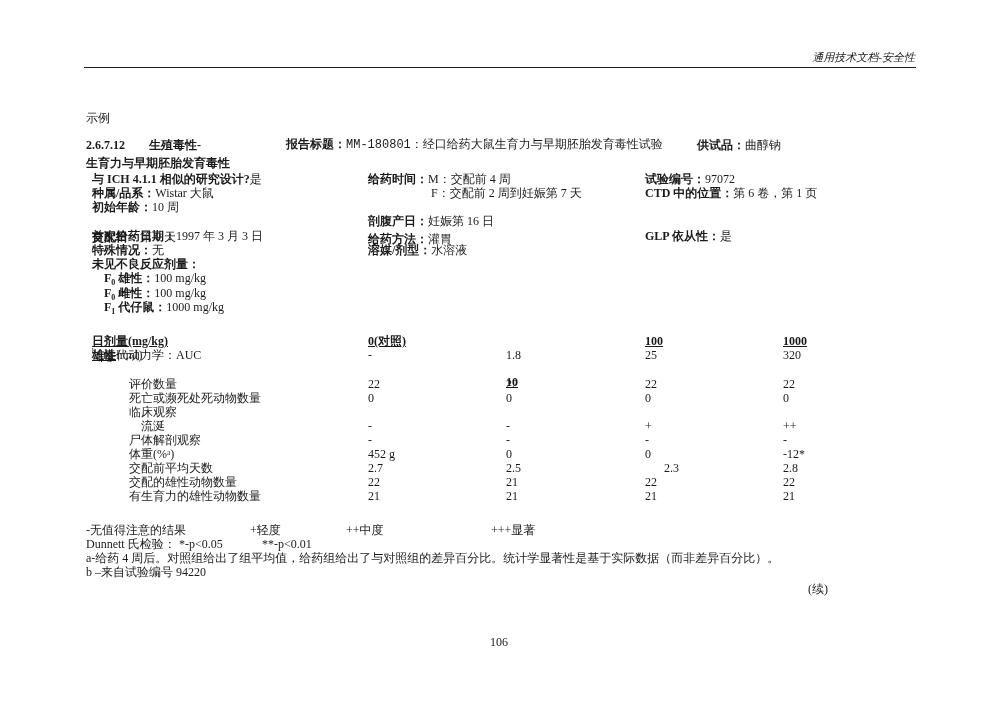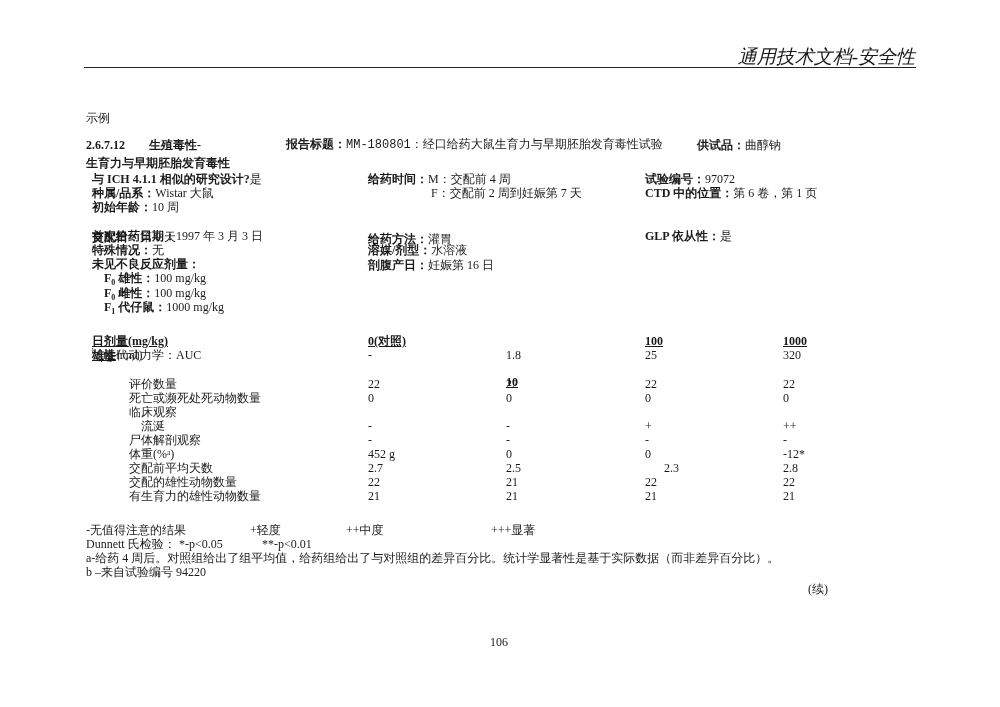--- a/index.html
+++ b/index.html
@@ -4,21 +4,21 @@
 <style>
   html, body { margin: 0; padding: 0; background: #ffffff; }
   body {
     width: 1000px; height: 707px; position: relative; overflow: hidden;
     font-family: "Liberation Serif", "DejaVu Serif", serif;
     color: #1a1a1a; font-size: 12px; line-height: 14px;
   }
   .abs { position: absolute; white-space: nowrap; }
   .b { font-weight: bold; }
   .u { text-decoration: underline; }
-  .header-title { right: 85px; top: 50px; font-style: italic; font-size: 19px; }
+  .header-title { right: 85px; top: 50px; font-style: italic; font-size: 11px; }
   .header-rule { position: absolute; left: 84px; right: 84px; top: 67px; height: 0; border-top: 1px solid #222; }
   sub, sup { font-size: 8px; line-height: 0; }
   .row { position: absolute; left: 0; width: 800px; height: 14px; }
   .row span { position: absolute; white-space: nowrap; }
 </style>
 </head>
 <body>
 
 <div class="abs header-title">通用技术文档-安全性</div>
 <div class="header-rule"></div>
@@ -61,21 +61,21 @@
   <span class="b"><span>F</span><sub>0</sub><span> 雌性：</span></span><span>100 mg/kg</span>
 </div>
 <div class="abs" style="left:104px; top:300px;">
   <span class="b"><span>F</span><sub>1</sub><span> 代仔鼠：</span></span><span>1000 mg/kg</span>
 </div>
 
 <div class="abs" style="left:368px; top:172px;">
   <span class="b">给药时间：</span><span>M：交配前 4 周</span>
 </div>
 <div class="abs" style="left:431px; top:186px;">F：交配前 2 周到妊娠第 7 天</div>
-<div class="abs" style="left:368px; top:214px;margin-top:44px;">
+<div class="abs" style="left:368px; top:214px;">
   <span class="b">剖腹产日：</span><span>妊娠第 16 日</span>
 </div>
 <div class="abs" style="left:368px; top:232px;">
   <span class="b">给药方法：</span><span>灌胃</span>
 </div>
 <div class="abs" style="left:368px; top:243px;">
   <span class="b">溶媒/剂型：</span><span>水溶液</span>
 </div>
 
 <div class="abs" style="left:645px; top:172px;">

